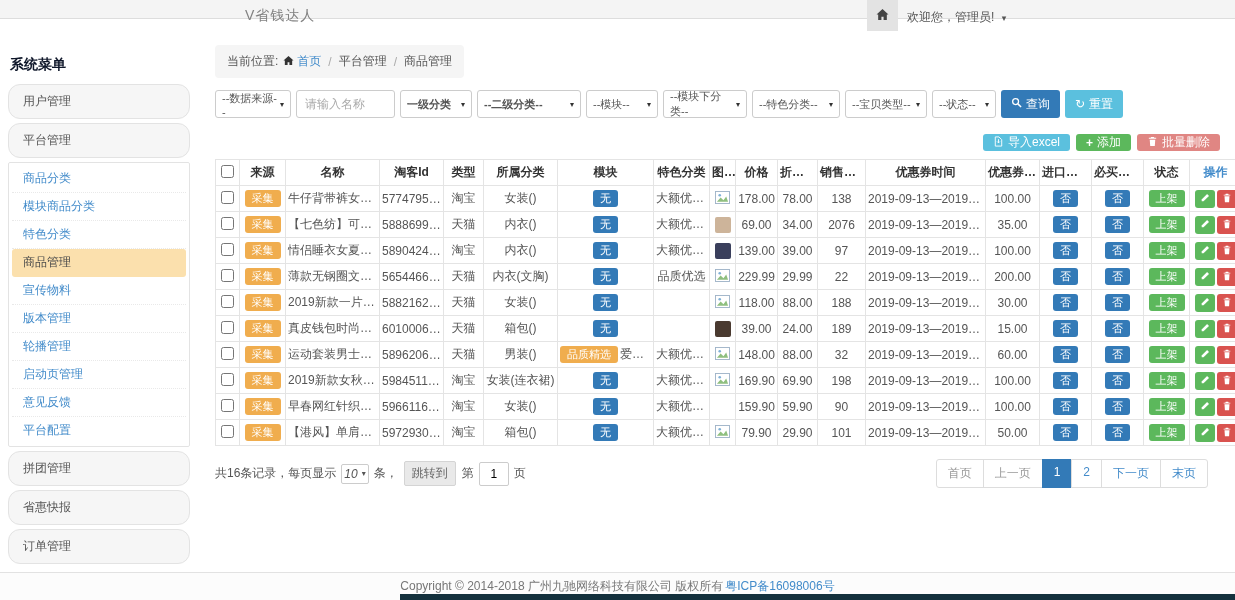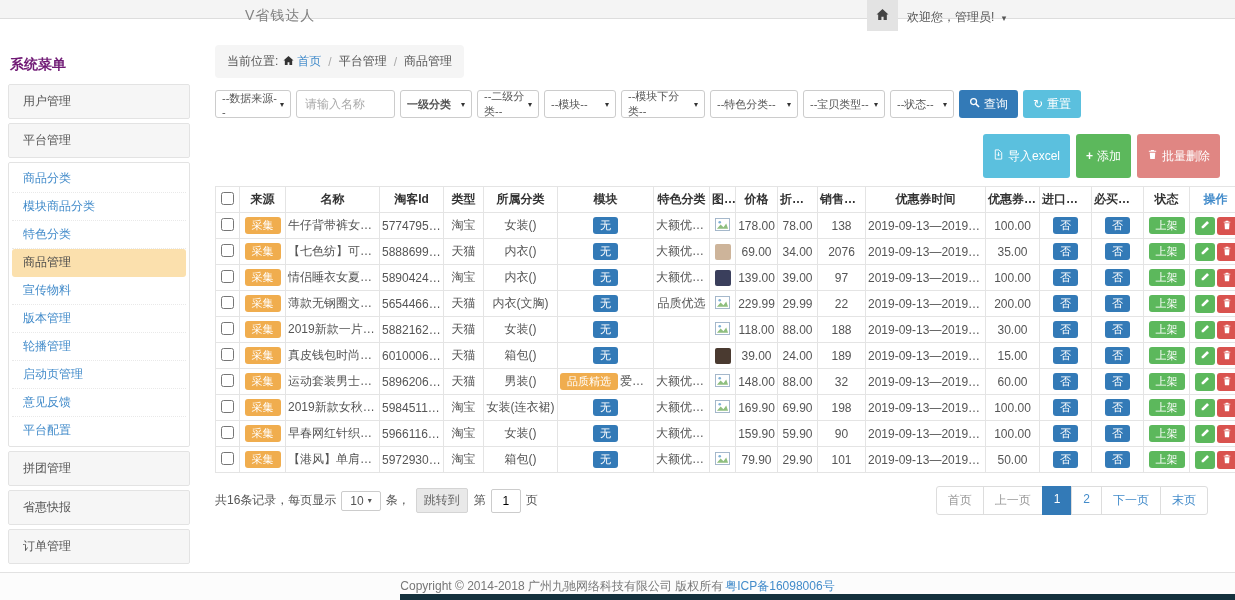--- a/index.html
+++ b/index.html
@@ -10,22 +10,22 @@
     font-size:12px; color:#333; background:#fff;
   }
   
   .topbar { position:absolute; top:0; left:0; right:0; height:19px; background:#f4f4f4; border-bottom:1px solid #ddd; }
   .brand { position:absolute; left:245px; top:7px; font-size:14px; color:#828282; letter-spacing:1px; }
   .home-box { position:absolute; left:867px; top:0; width:31px; height:31px; background:#e3e3e3; display:flex; align-items:center; justify-content:center; cursor:pointer; }
   .welcome { position:absolute; left:907px; top:9px; color:#555; cursor:pointer; }
   .welcome .car { font-size:9px; margin-left:4px; color:#555; }
   
   .sidebar { position:absolute; left:8px; top:52px; width:182px; bottom:28px; overflow:hidden; }
-  .sidebar-title { color:#701a75; font-weight:bold; font-size:14px; padding:4px 2px 10px; }
-  .side-top { background:#f6f6f6; border:1px solid #e3e3e3; border-radius:2px; padding:8px 14px; color:#555; margin-bottom:4px; cursor:pointer; }
+  .sidebar-title { color:#0f172a; font-weight:bold; font-size:14px; padding:4px 2px 10px; }
+  .side-top { background:#f6f6f6; border:1px solid #e3e3e3; border-radius:12px; padding:8px 14px; color:#555; margin-bottom:4px; cursor:pointer; }
   .side-sub-wrap { border:1px solid #e3e3e3; border-radius:2px; background:#fff; margin-bottom:4px; padding:2px 3px; }
   .side-sub { padding:5px 11px; color:#428bca; border-bottom:1px dotted #e9e9e9; cursor:pointer; }
   .side-sub:last-child { border-bottom:none; }
   .side-sub.active { background:#fbe0ad; border-radius:3px; color:#4a4a4a; border-bottom-color:transparent; }
   
   .main { position:absolute; left:215px; top:45px; right:15px; }
   .breadcrumb { display:inline-flex; align-items:center; background:#f5f5f5; border-radius:4px; padding:8px 12px; margin-bottom:12px; color:#555; }
   .breadcrumb a { color:#428bca; text-decoration:none; margin-left:3px; cursor:pointer; }
   .breadcrumb .sep { color:#aaa; margin:0 7px; }
   .breadcrumb svg { margin-left:5px; }
@@ -33,39 +33,39 @@
   .f-select { height:28px; border:1px solid #ccc; border-radius:3px; background:#fff; display:flex; align-items:center; justify-content:space-between; padding:0 6px; color:#555; font-size:11px; cursor:pointer; flex:0 0 auto; }
   .f-select .car { font-size:8px; color:#333; margin-left:3px; }
   .f-input { height:28px; border:1px solid #ccc; border-radius:3px; padding:0 8px; color:#555; font:inherit; }
   .f-input::placeholder { color:#aaa; }
   .btn { height:28px; border:none; border-radius:3px; color:#fff; padding:0 10px; display:inline-flex; align-items:center; gap:4px; font:inherit; cursor:pointer; }
   .btn.primary { background:#337ab7; }
   .btn.info    { background:#5bc0de; }
   .btn.success { background:#5cb85c; }
   .btn.danger  { background:#e08683; }
   .toolbar { display:flex; justify-content:flex-end; gap:6px; margin:16px 0 8px; }
-  .toolbar .btn { height:44px; font-size:12px; }
+  .toolbar .btn { height:17px; font-size:12px; }
   
   table { width:100%; border-collapse:collapse; table-layout:fixed; background:#fff; }
   th,td { border:1px solid #e4e4e4; text-align:center; padding:3px 2px; height:26px; overflow:hidden; white-space:nowrap; text-overflow:ellipsis; }
   th { font-weight:bold; color:#333; font-size:12px; }
   th.ops-h { color:#428bca; }
   td { color:#555; font-size:12px; }
   .tag { display:inline-block; padding:2px 7px; border-radius:3px; color:#fff; font-size:11px; line-height:1.25; }
   .tag.orange { background:#f0ad4e; }
   .tag.blue   { background:#337ab7; cursor:pointer; }
   .tag.green  { background:#5cb85c; cursor:pointer; }
   .opbtn { display:inline-flex; align-items:center; justify-content:center; width:20px; height:18px; border:none; border-radius:3px; cursor:pointer; margin:0 1px; }
   .opbtn.edit { background:#5cb85c; }
   .opbtn.del  { background:#d9534f; }
   .thumb { display:inline-block; width:16px; height:16px; border-radius:2px; vertical-align:middle; }
   
   .pager-row { display:flex; justify-content:space-between; align-items:center; margin-top:13px; color:#555; }
   .pager-left { display:flex; align-items:center; }
-  .mini-select { display:inline-flex; align-items:center; border:1px solid #ccc; border-radius:2px; padding:2px 8px; margin:0 5px; background:#fff; cursor:pointer; }
+  .mini-select { display:inline-flex; align-items:center; border:1px solid #ccc; border-radius:2px; padding:2px 2px; margin:0 5px; background:#fff; cursor:pointer;font-style:italic; }
   .mini-select .car { font-size:8px; margin-left:4px; }
   .jump-btn { background:#e9e9e9; border:1px solid #d4d4d4; padding:3px 7px; border-radius:2px; margin:0 6px; color:#666; cursor:pointer; }
   .jump-input { width:30px; height:24px; border:1px solid #ccc; border-radius:2px; text-align:center; margin:0 5px; font:inherit; }
   .pager { display:flex; list-style:none; margin-right:12px; }
   .pg { border:1px solid #ddd; padding:5px 11px; margin-left:-1px; color:#428bca; background:#fff; cursor:pointer; }
   .pg:first-child { border-radius:3px 0 0 3px; }
   .pg:last-child  { border-radius:0 3px 3px 0; }
   .pg.disabled { color:#999; }
   .pg.active { background:#337ab7; border-color:#337ab7; color:#fff; }
   
@@ -129,21 +129,21 @@
   <div class="filters" id="filters">
       <div class="f-select" style="width: 76px;">
         <span>--数据来源--</span>
         <span class="car">▾</span>
       </div>
       <input class="f-input" placeholder="请输入名称" style="width: 99px;">
       <div class="f-select" style="width: 72px; font-weight: bold;">
         <span>一级分类</span>
         <span class="car">▾</span>
       </div>
-      <div class="f-select" style="width: 62px;">
+      <div class="f-select" style="width: 104px; font-weight: bold;">
         <span>--二级分类--</span>
         <span class="car">▾</span>
       </div>
       <div class="f-select" style="width: 72px;">
         <span>--模块--</span>
         <span class="car">▾</span>
       </div>
       <div class="f-select" style="width: 84px;">
         <span>--模块下分类--</span>
         <span class="car">▾</span>

